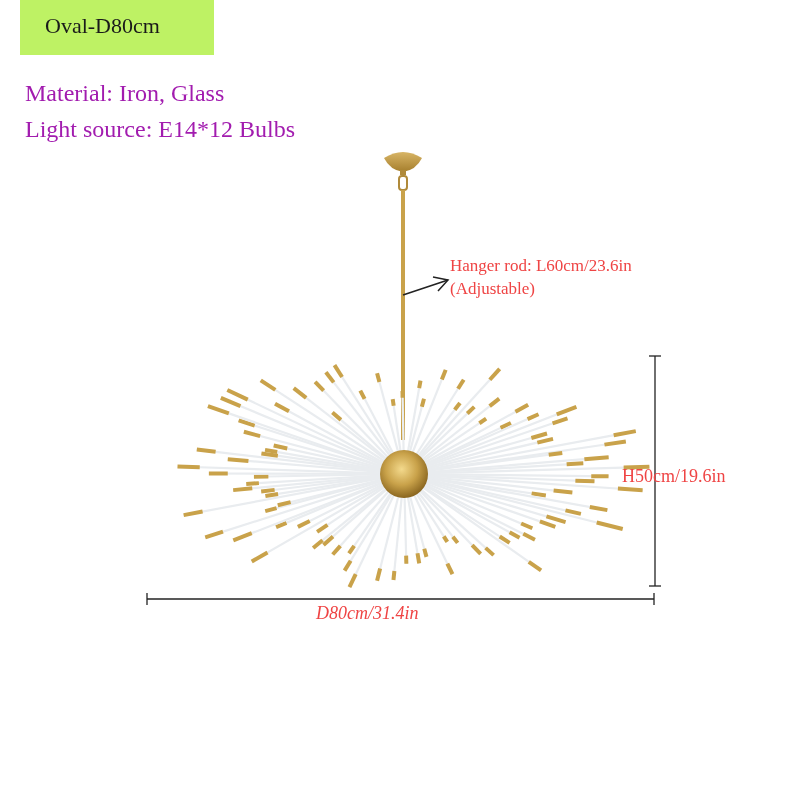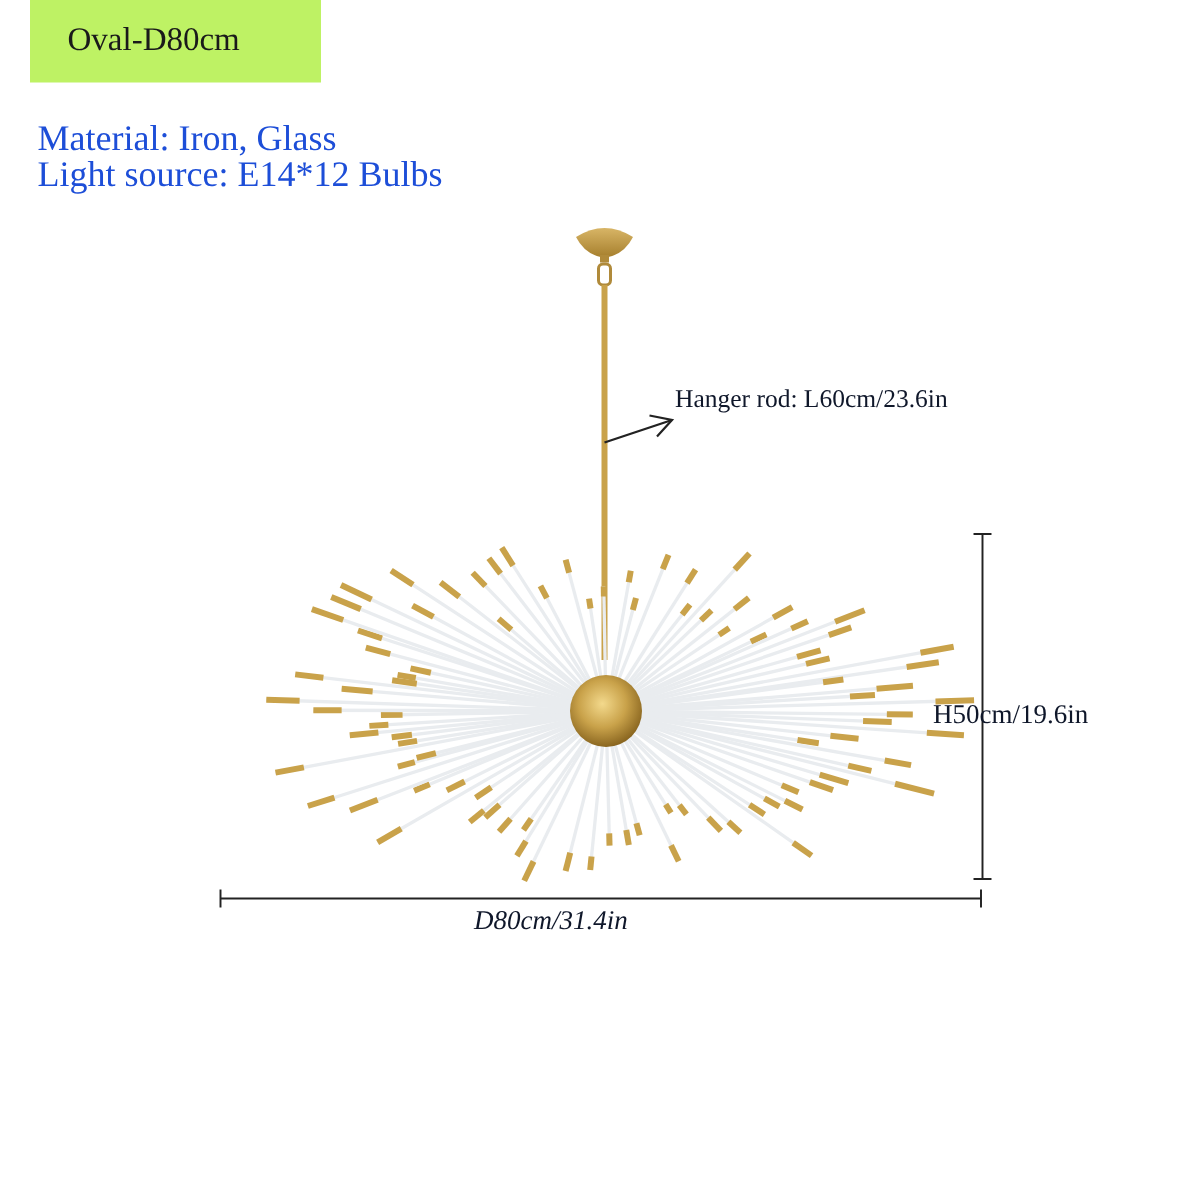--- a/index.html
+++ b/index.html
@@ -3,24 +3,24 @@
   <meta charset="utf-8">
   <style>
     html, body { margin: 0; padding: 0; background: #ffffff; }
     body { width: 800px; height: 800px; position: relative; overflow: hidden;
            font-family: "DejaVu Serif", "Liberation Serif", serif; color: #222; }
     .title-box { position: absolute; left: 0; top: 0; width: 194px; height: 55px;
                  background: #bef264; margin-left: 20px; }
     .title-text { position: absolute; left: 25px; top: 13px; font-size: 22px;
                   font-family: "Liberation Serif", serif; color: #1a1a1a; }
     .spec { position: absolute; left: 25px; font-size: 24px;
-            font-family: "Liberation Serif", serif; color: #1d4ed8; }
+            font-family: "Liberation Serif", serif; color: #a21caf; }
     .spec-material { top: 80px; }
-    .spec-light { top: 104px; }
-    .annot { position: absolute; font-family: "Liberation Serif", serif; color: #0f172a; }
+    .spec-light { top: 116px; }
+    .annot { position: absolute; font-family: "Liberation Serif", serif; color: #ef4444; }
     .rod-label { left: 450px; top: 254px; font-size: 17px; line-height: 23px; }
     .height-label { left: 622px; top: 466px; font-size: 18px; }
     .width-label { left: 316px; top: 603px; font-size: 18px; font-style: italic; }
     svg.illus { position: absolute; left: 0; top: 0; }
   </style>
 </head>
 <body>
 
 <div class="title-box">
   <span class="title-text">Oval-D80cm</span>
@@ -248,15 +248,16 @@
 
   <g stroke="#222" stroke-width="1.3">
     <line x1="147" y1="599" x2="654" y2="599"></line>
     <line x1="147" y1="593" x2="147" y2="605"></line>
     <line x1="654" y1="593" x2="654" y2="605"></line>
   </g>
 </svg>
 
 <div class="annot rod-label">
   <div>Hanger rod: L60cm/23.6in</div>
+  <div>(Adjustable)</div>
 </div>
 <div class="annot height-label">H50cm/19.6in</div>
 <div class="annot width-label">D80cm/31.4in</div>
 
 </body></html>

